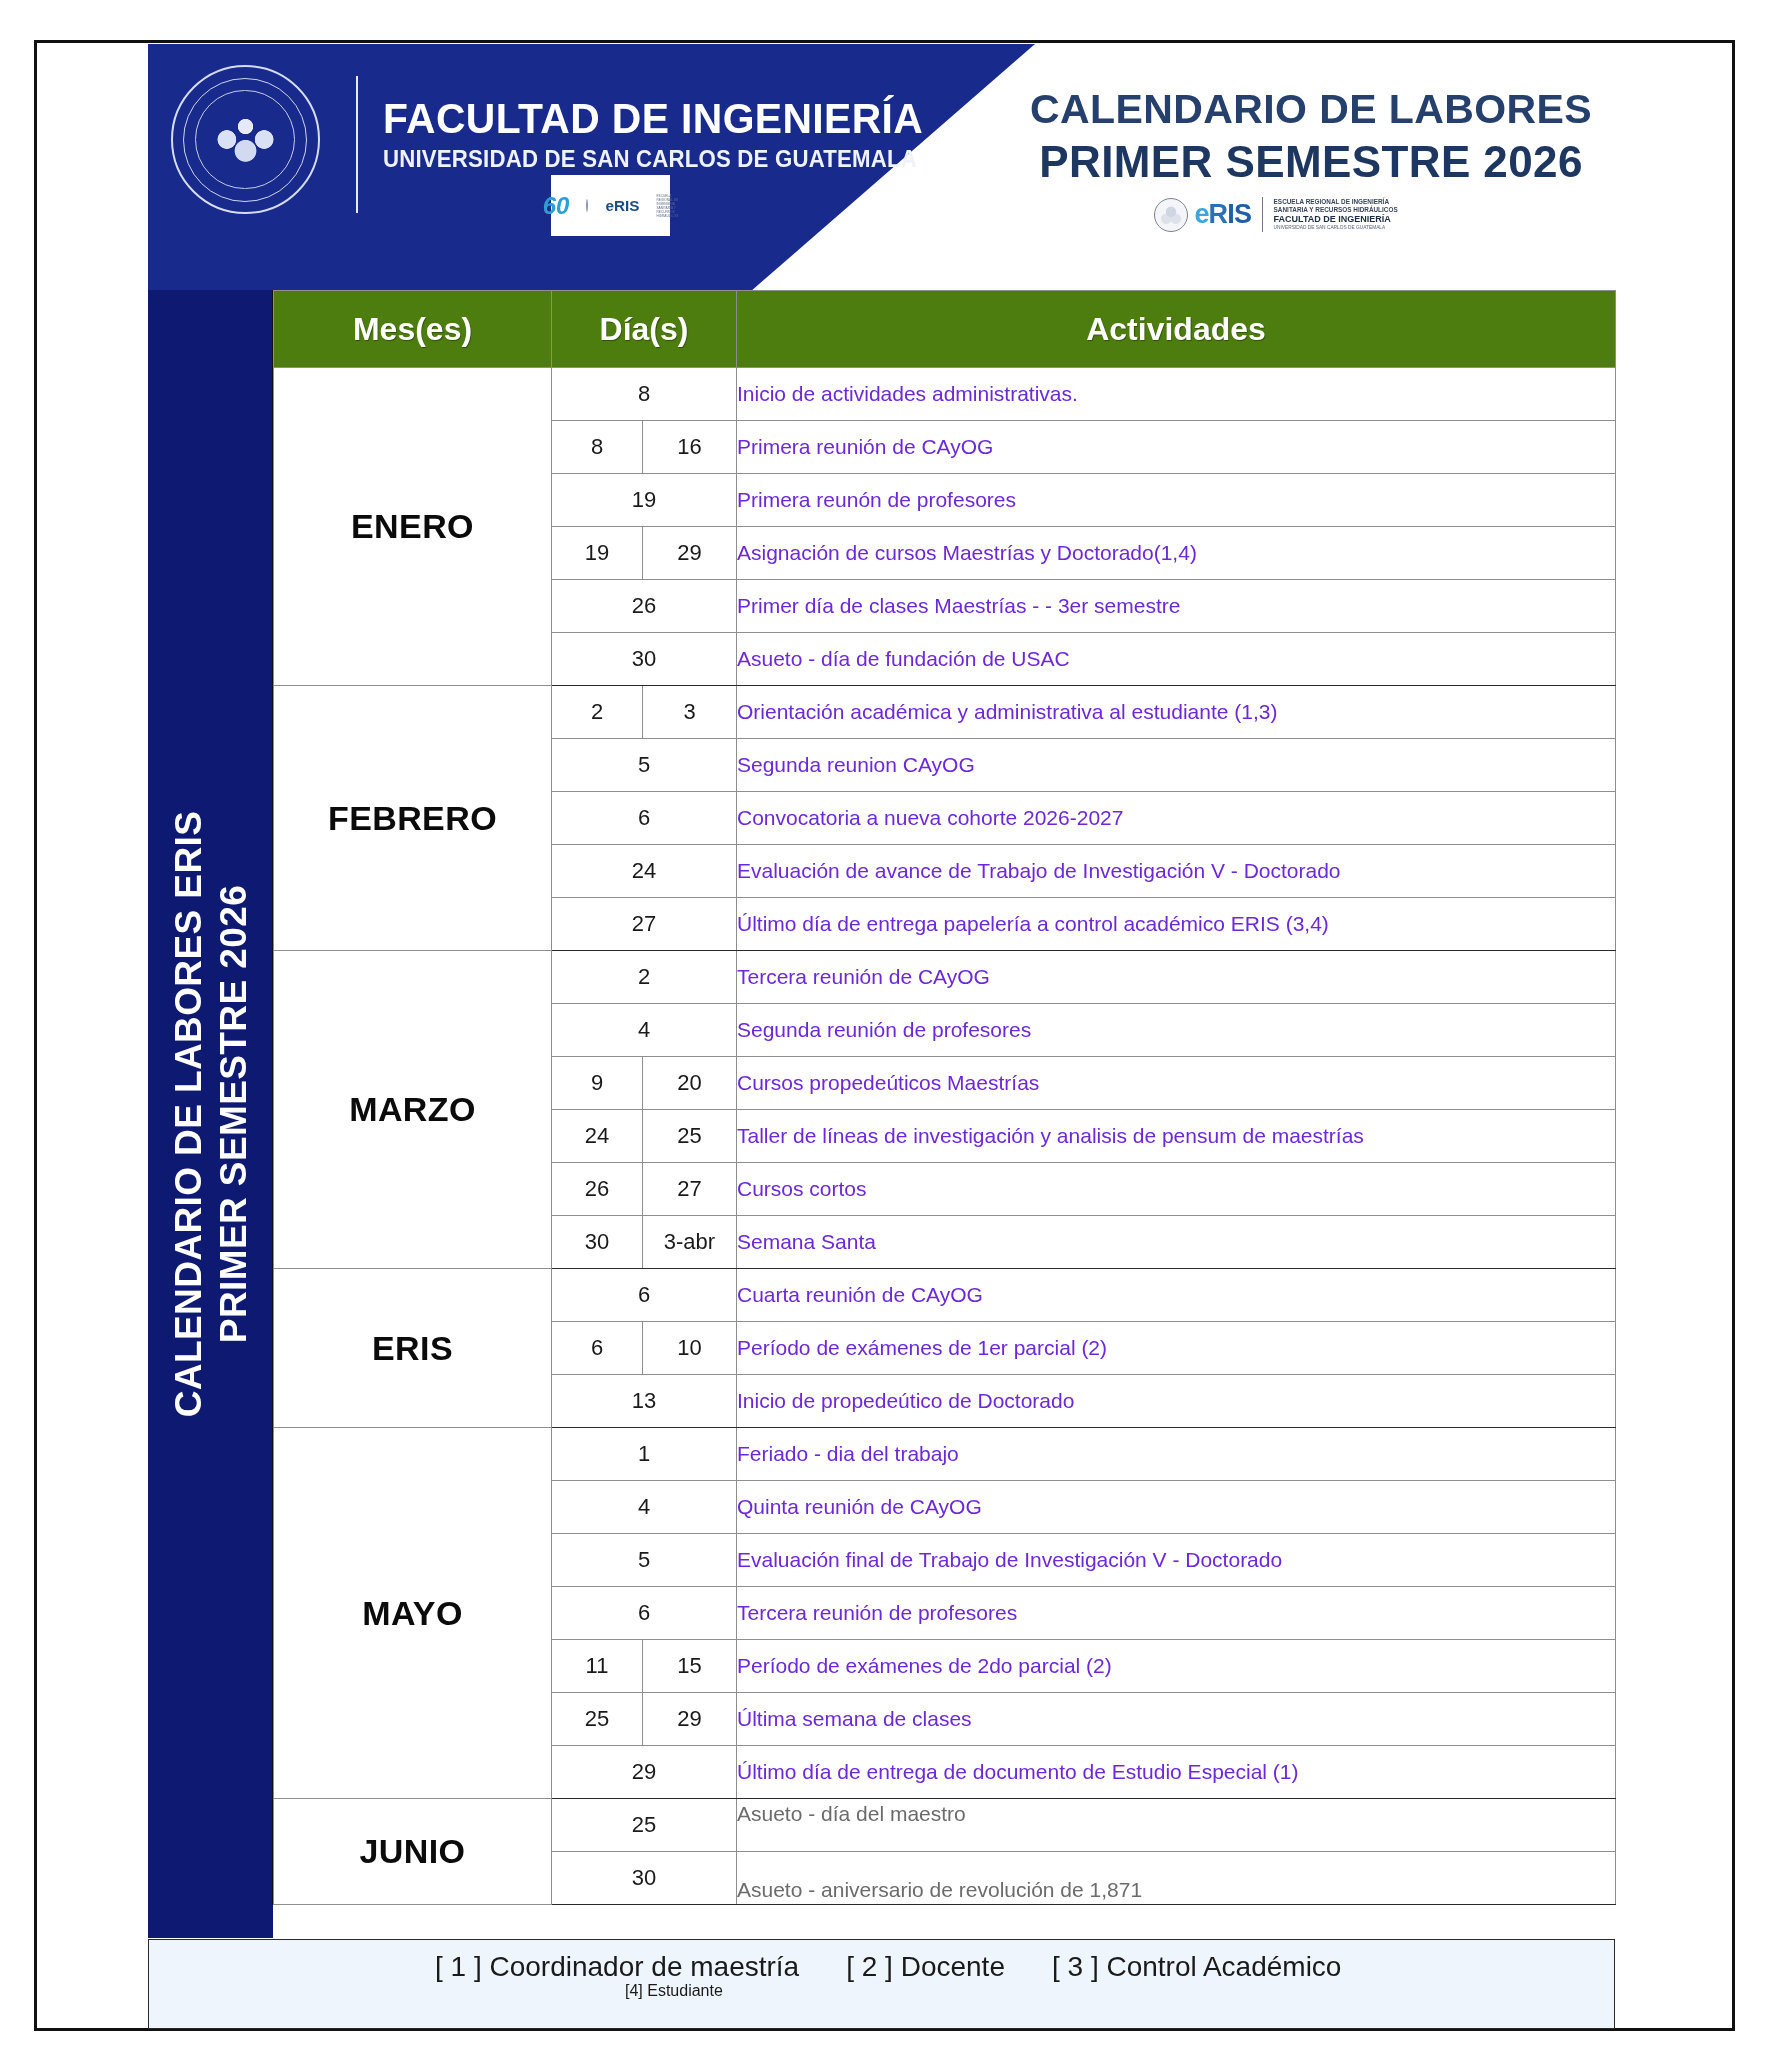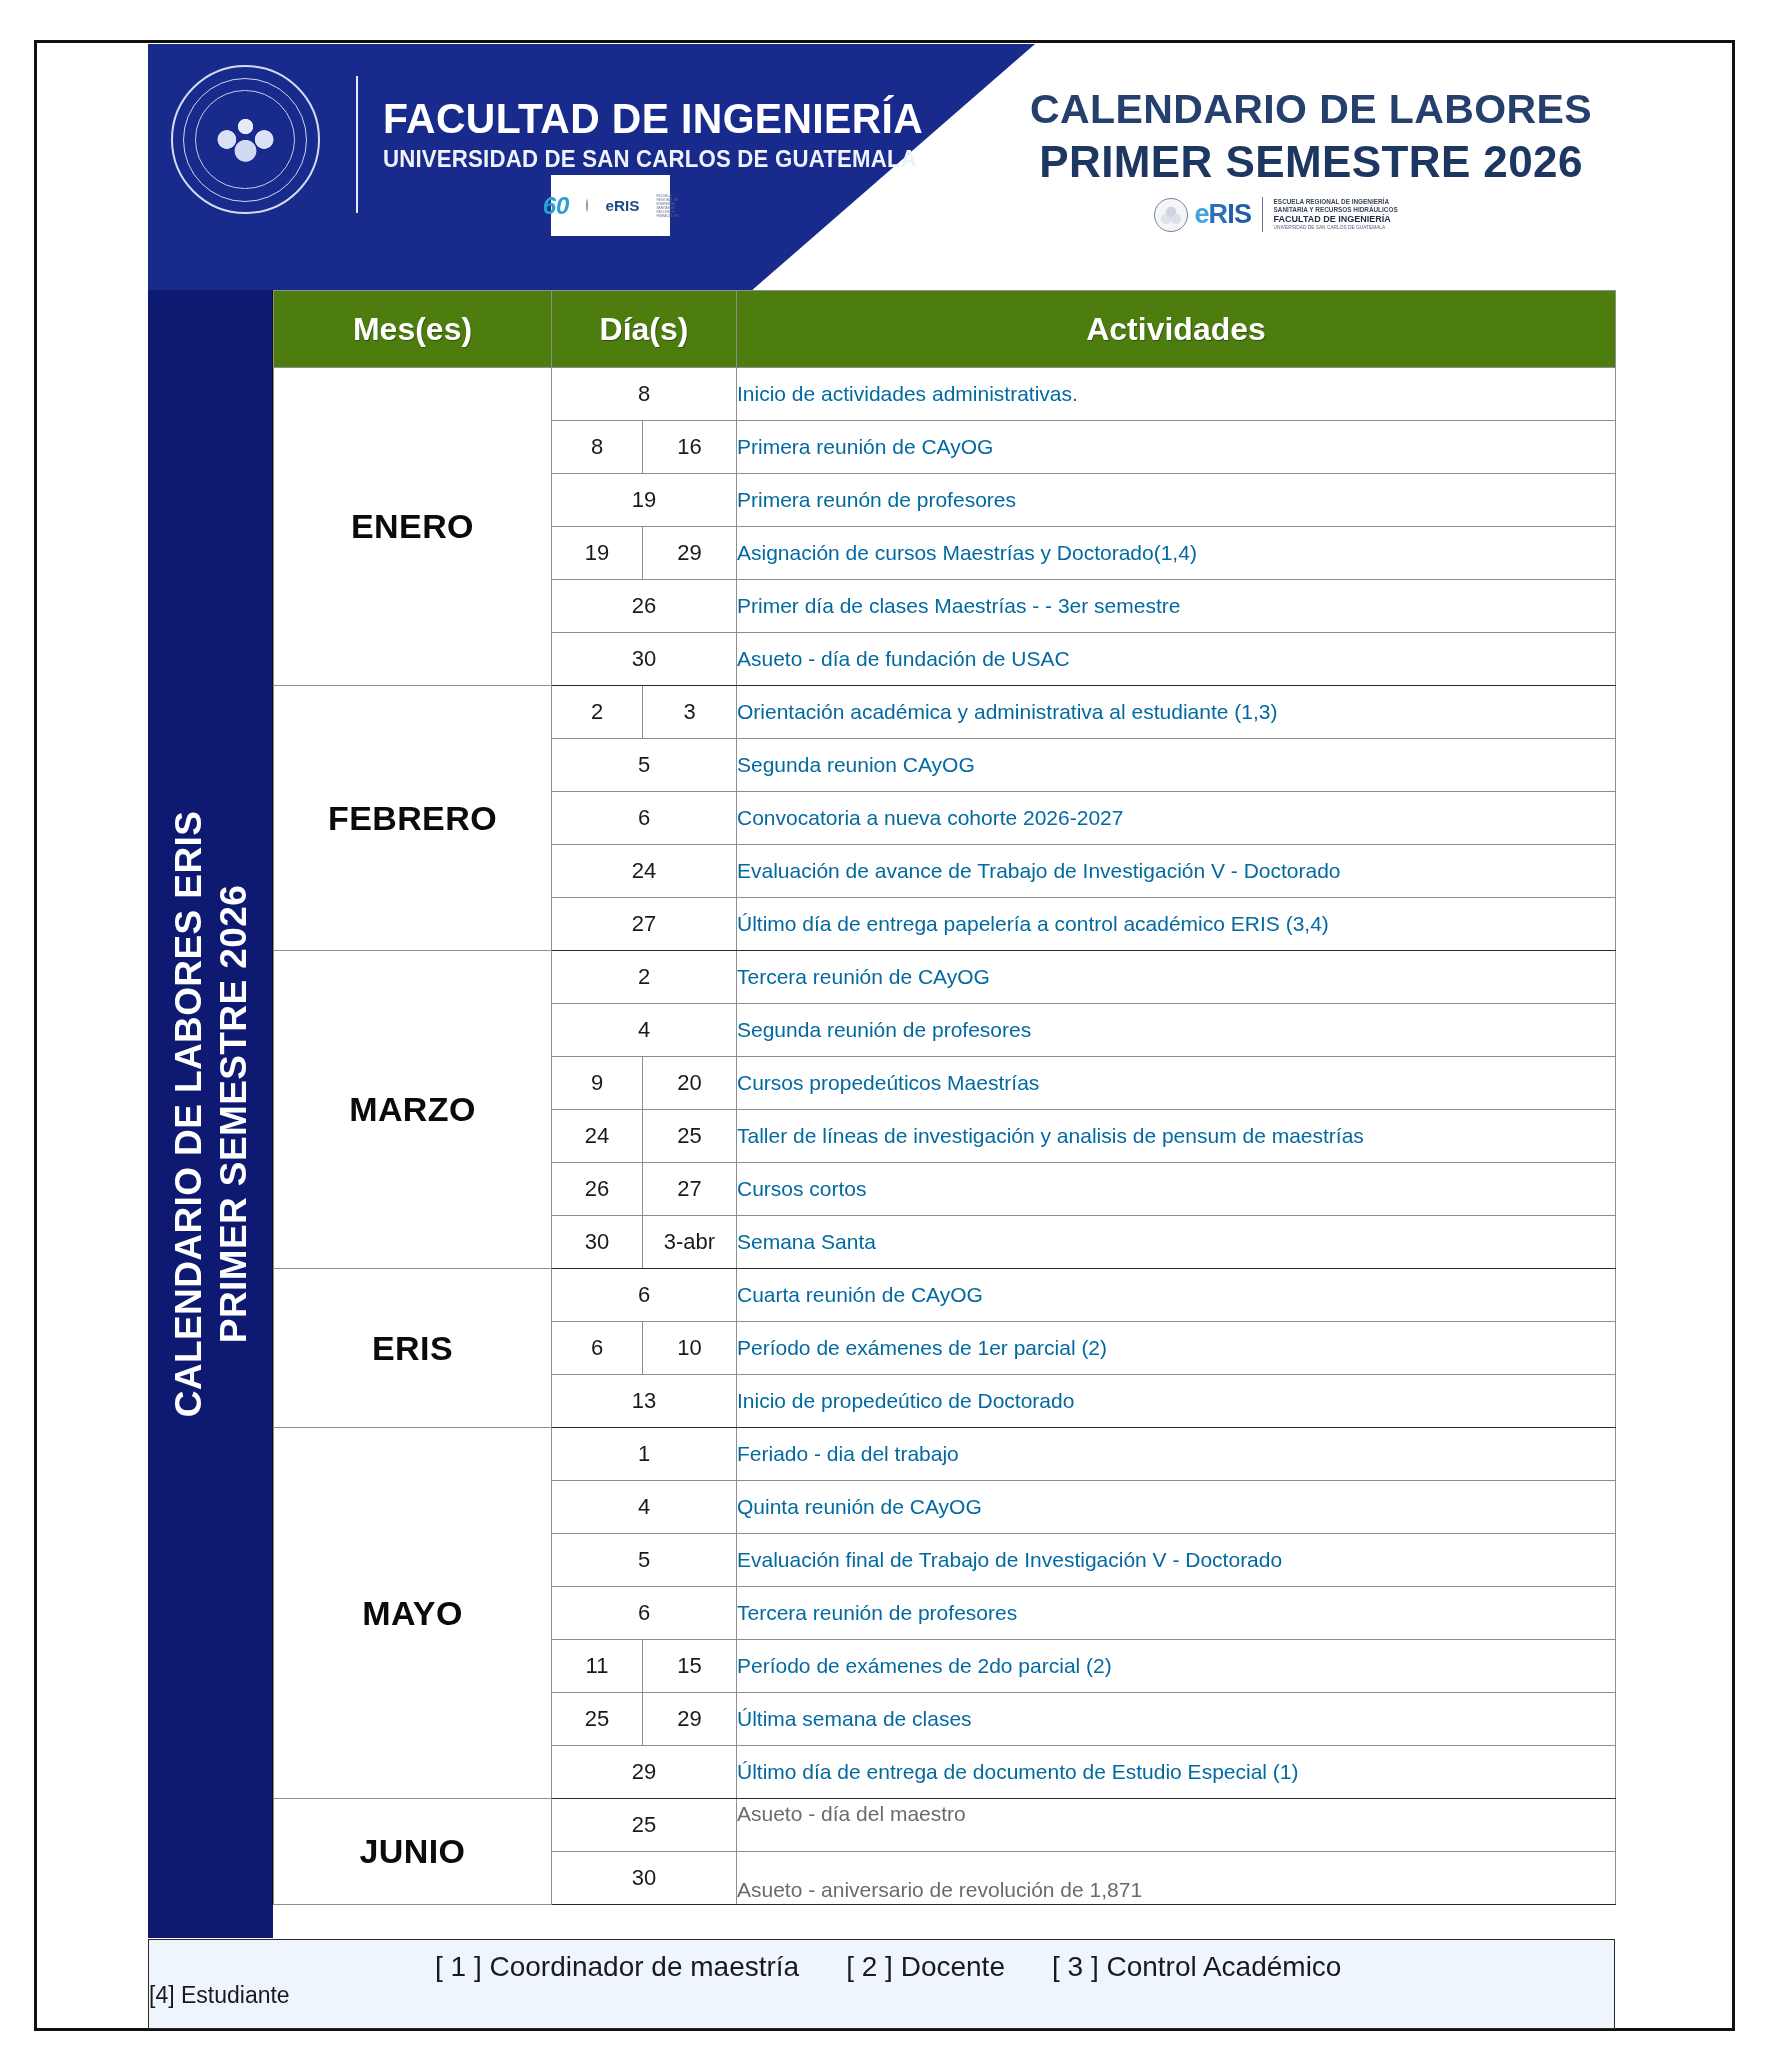--- a/index.html
+++ b/index.html
@@ -237,21 +237,21 @@
   }
   td.day {
     text-align: center;
     font-size: 22px;
     color: #1a1a1a;
     height: 53px;
   }
   td.day.span2 { border-right: 0.8px solid #8e8e8e; }
   td.act {
     font-size: 21px;
-    color: #0369a1;
+    color: #6d28d9;
     padding-left: 13px;
     border-left: 1.6px solid #333;
     line-height: 1.2;
   }
   tr.month-start td.day,
   tr.month-start td.act { border-top: 1.6px solid #2a2a2a; }
   tr.month-end td.day,
   tr.month-end td.act { border-bottom: 1.6px solid #2a2a2a; }
   td.act.faded { color: #6b6b6b; }
   td.act.shifted-up { vertical-align: top; padding-top: 1.6px; }
@@ -271,21 +271,22 @@
     display: flex;
     justify-content: flex-start;
     padding-left: 286px;
     gap: 47px;
     font-size: 28px;
     color: #1a1a1a;
   }
   #footer-row2 {
     position: absolute;
     left: 0; right: 0; top: 42px;
-    font-size: 23px;
+    padding-left: 476px;
+    font-size: 16px;
     color: #1a1a1a;
   }
 </style>
 </head>
 <body>
 
 <div id="page">
 
   <div id="page-frame"></div>
 

